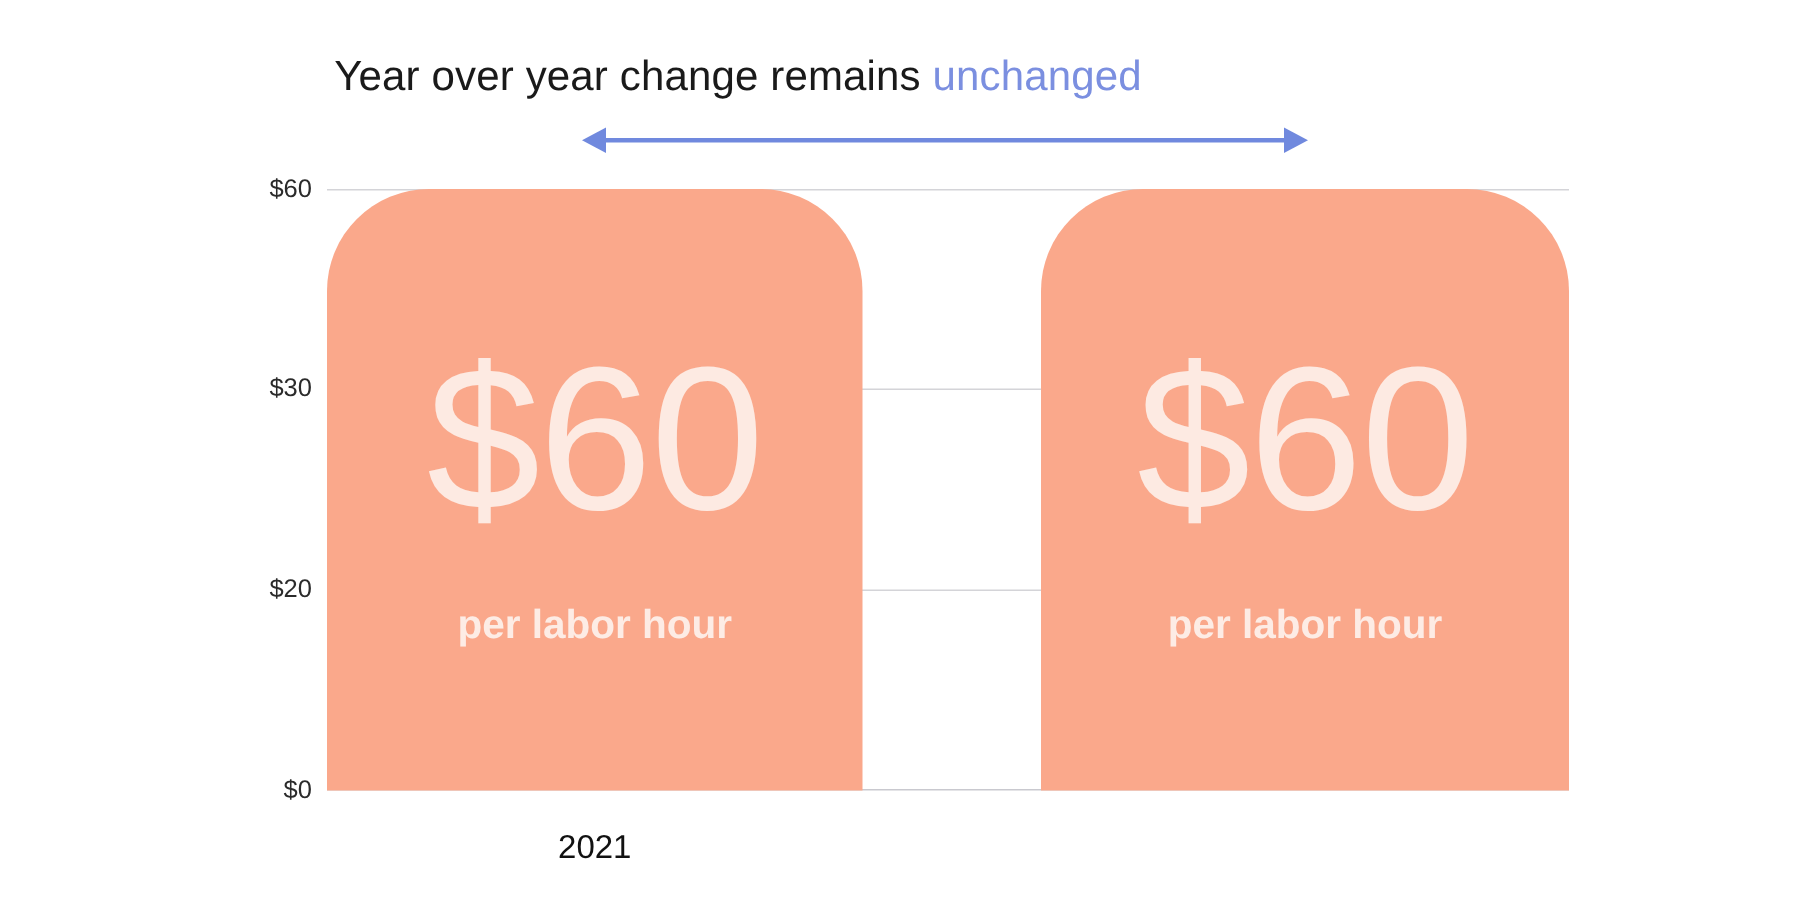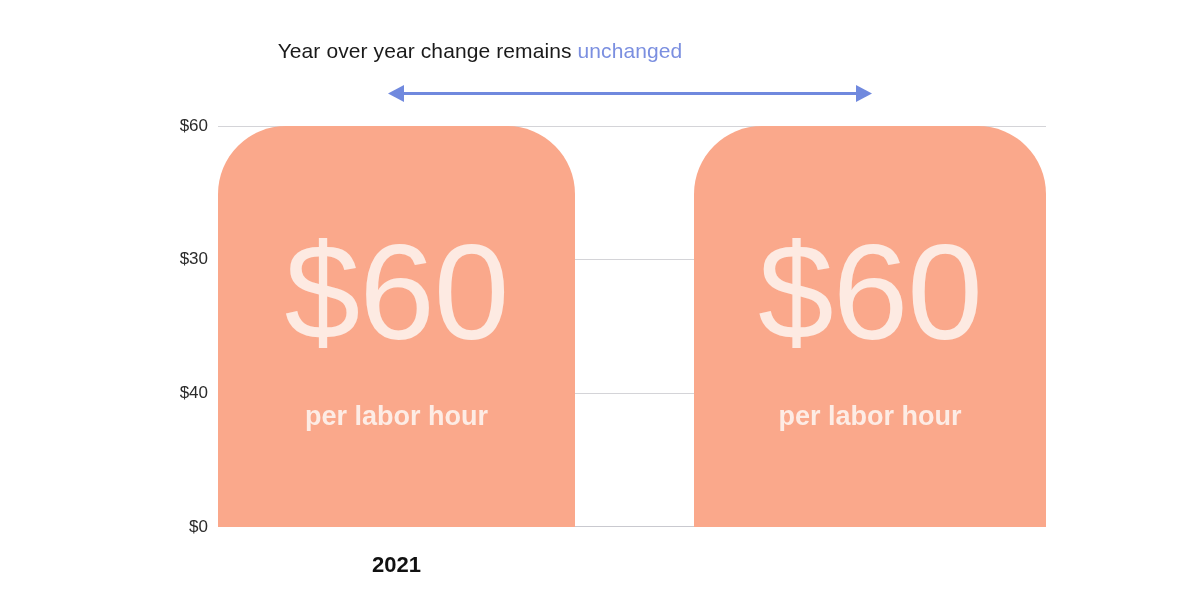--- a/index.html
+++ b/index.html
@@ -17,25 +17,25 @@
   #stage {
     position: relative;
     width: 1200px;
     height: 600px;
     background: #ffffff;
   }
 
   
   .chart-title {
     position: absolute;
-    left: 0;
+    left: 12px;
     top: 33px;
     width: 960px;
     text-align: center;
-    font-size: 21px;
+    font-size: 28px;
     line-height: 36px;
     color: #1a1a1a;
     letter-spacing: 0.1px;
     white-space: nowrap;
   }
   .chart-title .accent {
     color: #7b8fe0;
   }
 
   
@@ -115,21 +115,21 @@
     line-height: 32px;
     font-weight: bold;
     color: #fdece5;
   }
 
   
   .xtick {
     position: absolute;
     top: 552px;
     font-size: 22px;
-    font-weight: bold;
+    font-weight: normal;
     color: #111111;
     text-align: center;
   }
   .xtick-2021 { left: 218px; width: 357px; }
   .xtick-2022 { left: 694px; width: 352px; }
 </style>
 </head>
 <body>
 
 <div id="stage">
@@ -141,21 +141,21 @@
   <div class="annotation-arrow">
     <svg width="490" height="28" viewBox="0 0 490 28" xmlns="http://www.w3.org/2000/svg">
       <line x1="14" y1="13.5" x2="476" y2="13.5" stroke="#7089de" stroke-width="3"></line>
       <polygon points="3,13.5 19,5 19,22" fill="#7089de"></polygon>
       <polygon points="487,13.5 471,5 471,22" fill="#7089de"></polygon>
     </svg>
   </div>
 
   <div class="ytick ytick-60">$60</div>
   <div class="ytick ytick-40">$30</div>
-  <div class="ytick ytick-20">$40</div>
+  <div class="ytick ytick-20">$20</div>
   <div class="ytick ytick-0">$0</div>
 
   <div class="plot">
 
     <div class="gridline g60"></div>
     <div class="gridline g40"></div>
     <div class="gridline g20"></div>
     <div class="gridline g0"></div>
 
     <div class="bar bar-2021">

